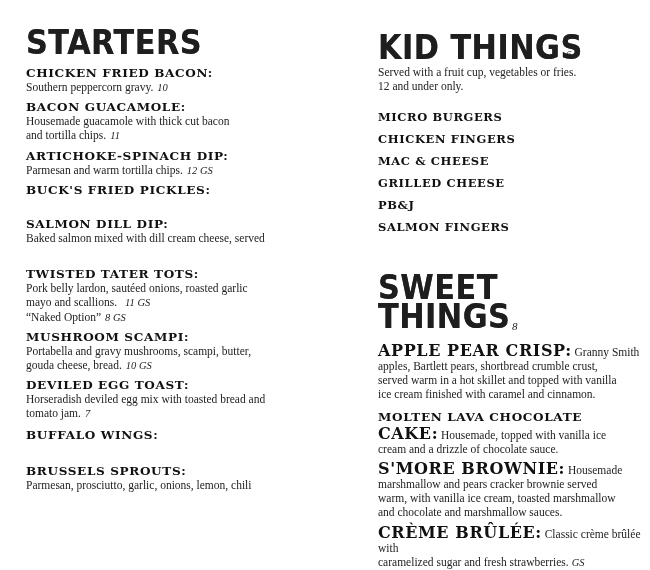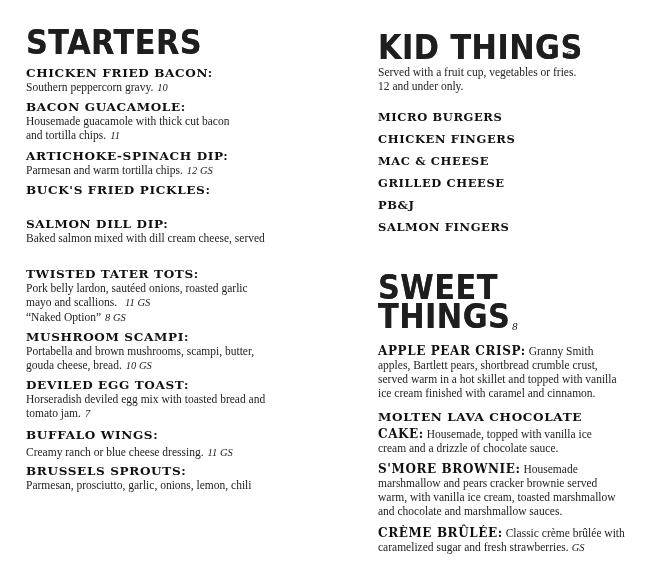--- a/index.html
+++ b/index.html
@@ -25,21 +25,21 @@
     font-weight: bold;
     font-size: 11.5px;
     letter-spacing: 0.6px;
     color:#111;
     line-height: 14px;
     display:block;
     transform: scaleX(1.05);
     transform-origin: left center;
     white-space: nowrap;
   }
-  .item-title.inline { display:inline; transform:none; font-size:12px; }
+  .item-title.inline { display:inline; transform:none; font-size:16px; }
   .desc {
     font-family: "Liberation Serif", serif;
     font-size: 11.5px;
     line-height: 14px;
     color:#222;
   }
   .price {
     font-family: "Liberation Serif", serif;
     font-style: italic;
     font-size: 10.5px;
@@ -96,33 +96,32 @@
 
   <div class="item abs" style="top:267px;">
     <span class="item-title">TWISTED TATER TOTS:</span>
     <div class="desc">Pork belly lardon, sautéed onions, roasted garlic</div>
     <div class="desc"><span>mayo and scallions.</span><span class="price" style="margin-left:8px;">11 GS</span></div>
     <div class="desc"><span>“Naked Option”</span><span class="price">8 GS</span></div>
   </div>
 
   <div class="item abs" style="top:330px;">
     <span class="item-title">MUSHROOM SCAMPI:</span>
-    <div class="desc">Portabella and brown mushrooms, scampi, butter,</div>
+    <div class="desc">Portabella and gravy mushrooms, scampi, butter,</div>
     <div class="desc"><span>gouda cheese, bread.</span><span class="price">10 GS</span></div>
   </div>
 
   <div class="item abs" style="top:378px;">
     <span class="item-title">DEVILED EGG TOAST:</span>
     <div class="desc">Horseradish deviled egg mix with toasted bread and</div>
     <div class="desc"><span>tomato jam.</span><span class="price">7</span></div>
   </div>
 
   <div class="item abs" style="top:428px;">
     <span class="item-title">BUFFALO WINGS:</span>
-    <div class="desc" style="margin-top:3px;"><span>Creamy ranch or blue cheese dressing.</span><span class="price">11 GS</span></div>
   </div>
 
   <div class="item abs" style="top:464px;">
     <span class="item-title">BRUSSELS SPROUTS:</span>
     <div class="desc">Parmesan, prosciutto, garlic, onions, lemon, chili</div>
   </div>
 </div>
 
 <div class="col col-right">
 

